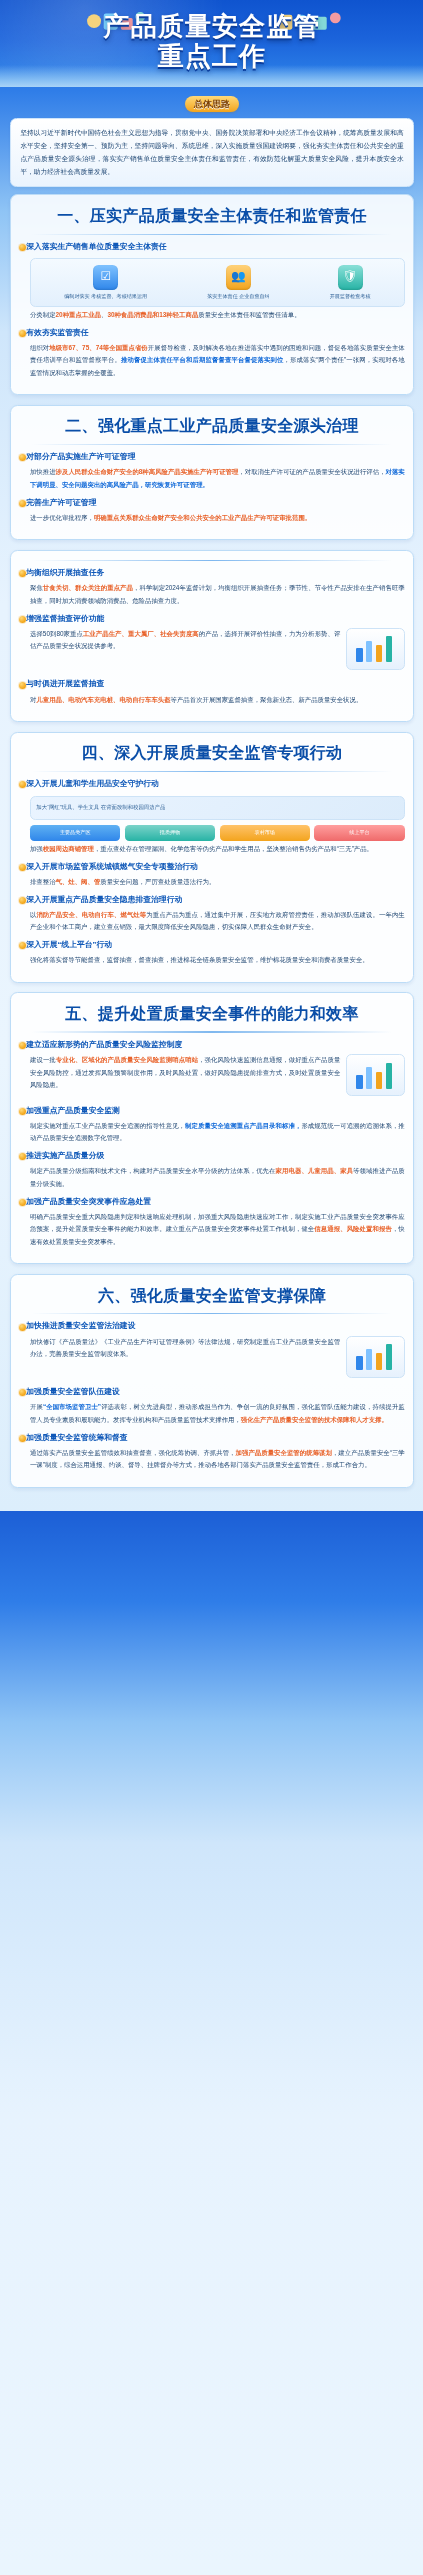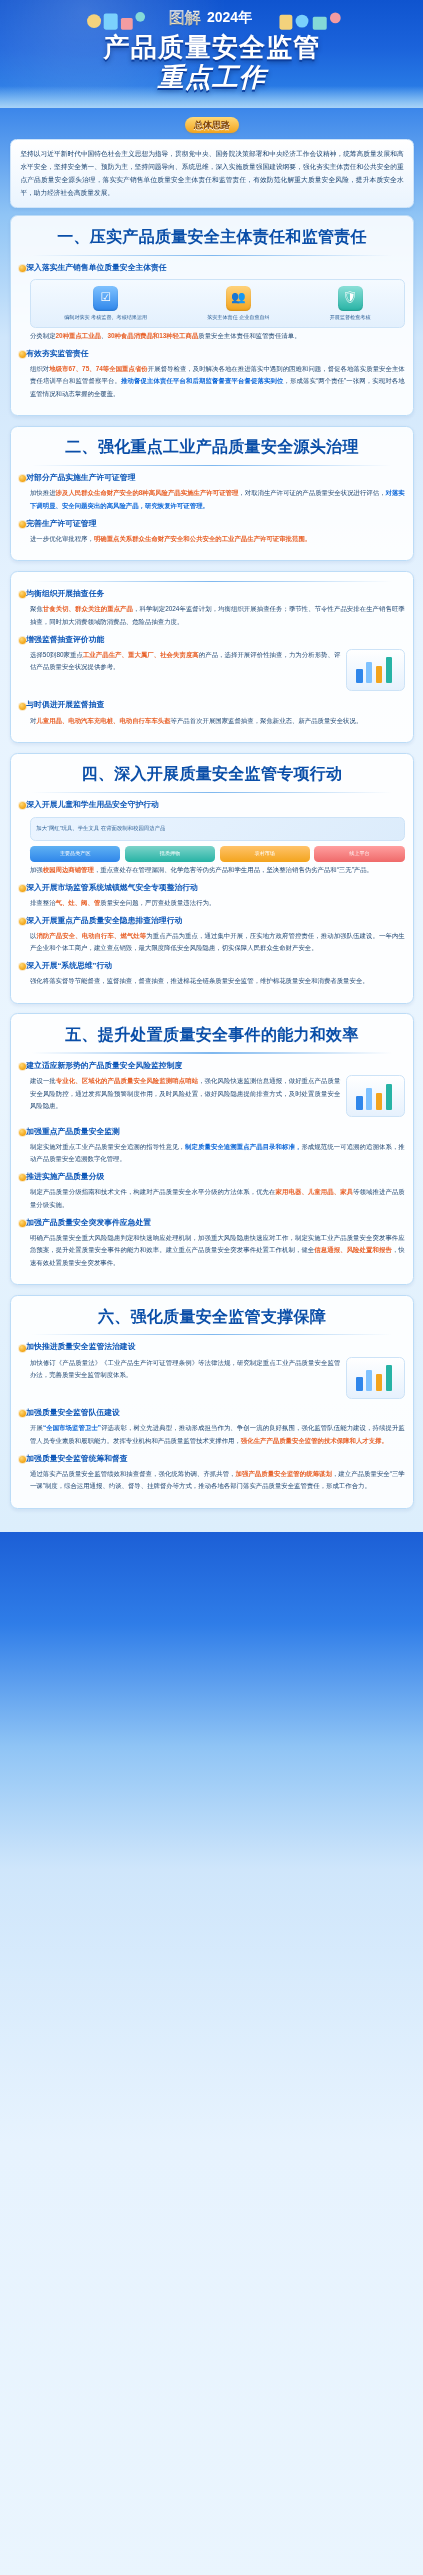--- a/index.html
+++ b/index.html
@@ -42,21 +42,21 @@
     padding: 0 3.2px;
   }
   .main-title {
     position: relative; z-index: 2;
     margin-top: 3.2px;
     font-size: 26px; font-weight: bold; line-height: 1.18;
     color: #ffffff;
     text-shadow: 0 1.6px 0 #0c3f9f, 0 3.2px 5.4px rgba(0,25,70,.45);
     letter-spacing: 1.1px;
   }
-  .main-title .l2 { display:block;font-style:italic; }
+  .main-title .l2 { display:block; }
 
   
   .band { position: relative; padding: 0 9.7px; }
   .band-title {
     text-align:center; font-size: 11.8px; font-weight: bold;
     color: #0a4ea8; margin: 9.7px 0 5.4px;
     text-shadow: 0 0.5px 0 #fff;
     position: relative;
   }
   .card {
@@ -177,24 +177,20 @@
       </svg>
     </div>
     <div class="deco-right">
       <svg width="70" height="29" viewBox="0 0 130 54">
         <rect x="10" y="18" width="24" height="28" rx="4" fill="#ffd978"></rect>
         <circle cx="52" cy="30" r="12" fill="#7fd7ff"></circle>
         <rect x="72" y="22" width="26" height="24" rx="3" fill="#8ae0d8"></rect>
         <circle cx="114" cy="24" r="10" fill="#ff9f9f"></circle>
       </svg>
     </div>
-    <div class="tag-line">
-      <span class="tag-title">图解</span>
-      <span class="year-badge">2024年</span>
-    </div>
     <div class="main-title">
       <span>产品质量安全监管</span>
       <span class="l2">重点工作</span>
     </div>
   </div>
 
   <div class="band">
 
     <div class="band-title">
       <span class="ribbon">总体思路</span>
@@ -324,21 +320,21 @@
             <div class="item-title">
               <span class="dot"></span>
               <span>深入开展重点产品质量安全隐患排查治理行动</span>
             </div>
             <div class="para"><span>以</span><span class="hl-org">消防产品安全、电动自行车、燃气灶等</span><span>为重点产品为重点，通过集中开展，压实地方政府管控责任，推动加强队伍建设。</span><span>一年内生产企业和个体工商户，建立查点销毁，最大限度降低安全风险隐患，切实保障人民群众生命财产安全。</span></div>
             <div class="clear"></div>
           </div>
           <div class="item">
             <div class="item-title">
               <span class="dot"></span>
-              <span>深入开展“系统思维”行动</span>
+              <span>深入开展“线上平台”行动</span>
             </div>
             <div class="para"><span>强化将落实督导节能督查，监督抽查，督查抽查，推进棉花全链条质量安全监管，维护棉花质量安全和消费者质量安全。</span></div>
             <div class="clear"></div>
           </div>
         </div>
         <div class="card">
           <div class="sec-head">五、提升处置质量安全事件的能力和效率</div>
           <div class="sec-divider"></div>
           <div class="item">
             <div class="item-title">

